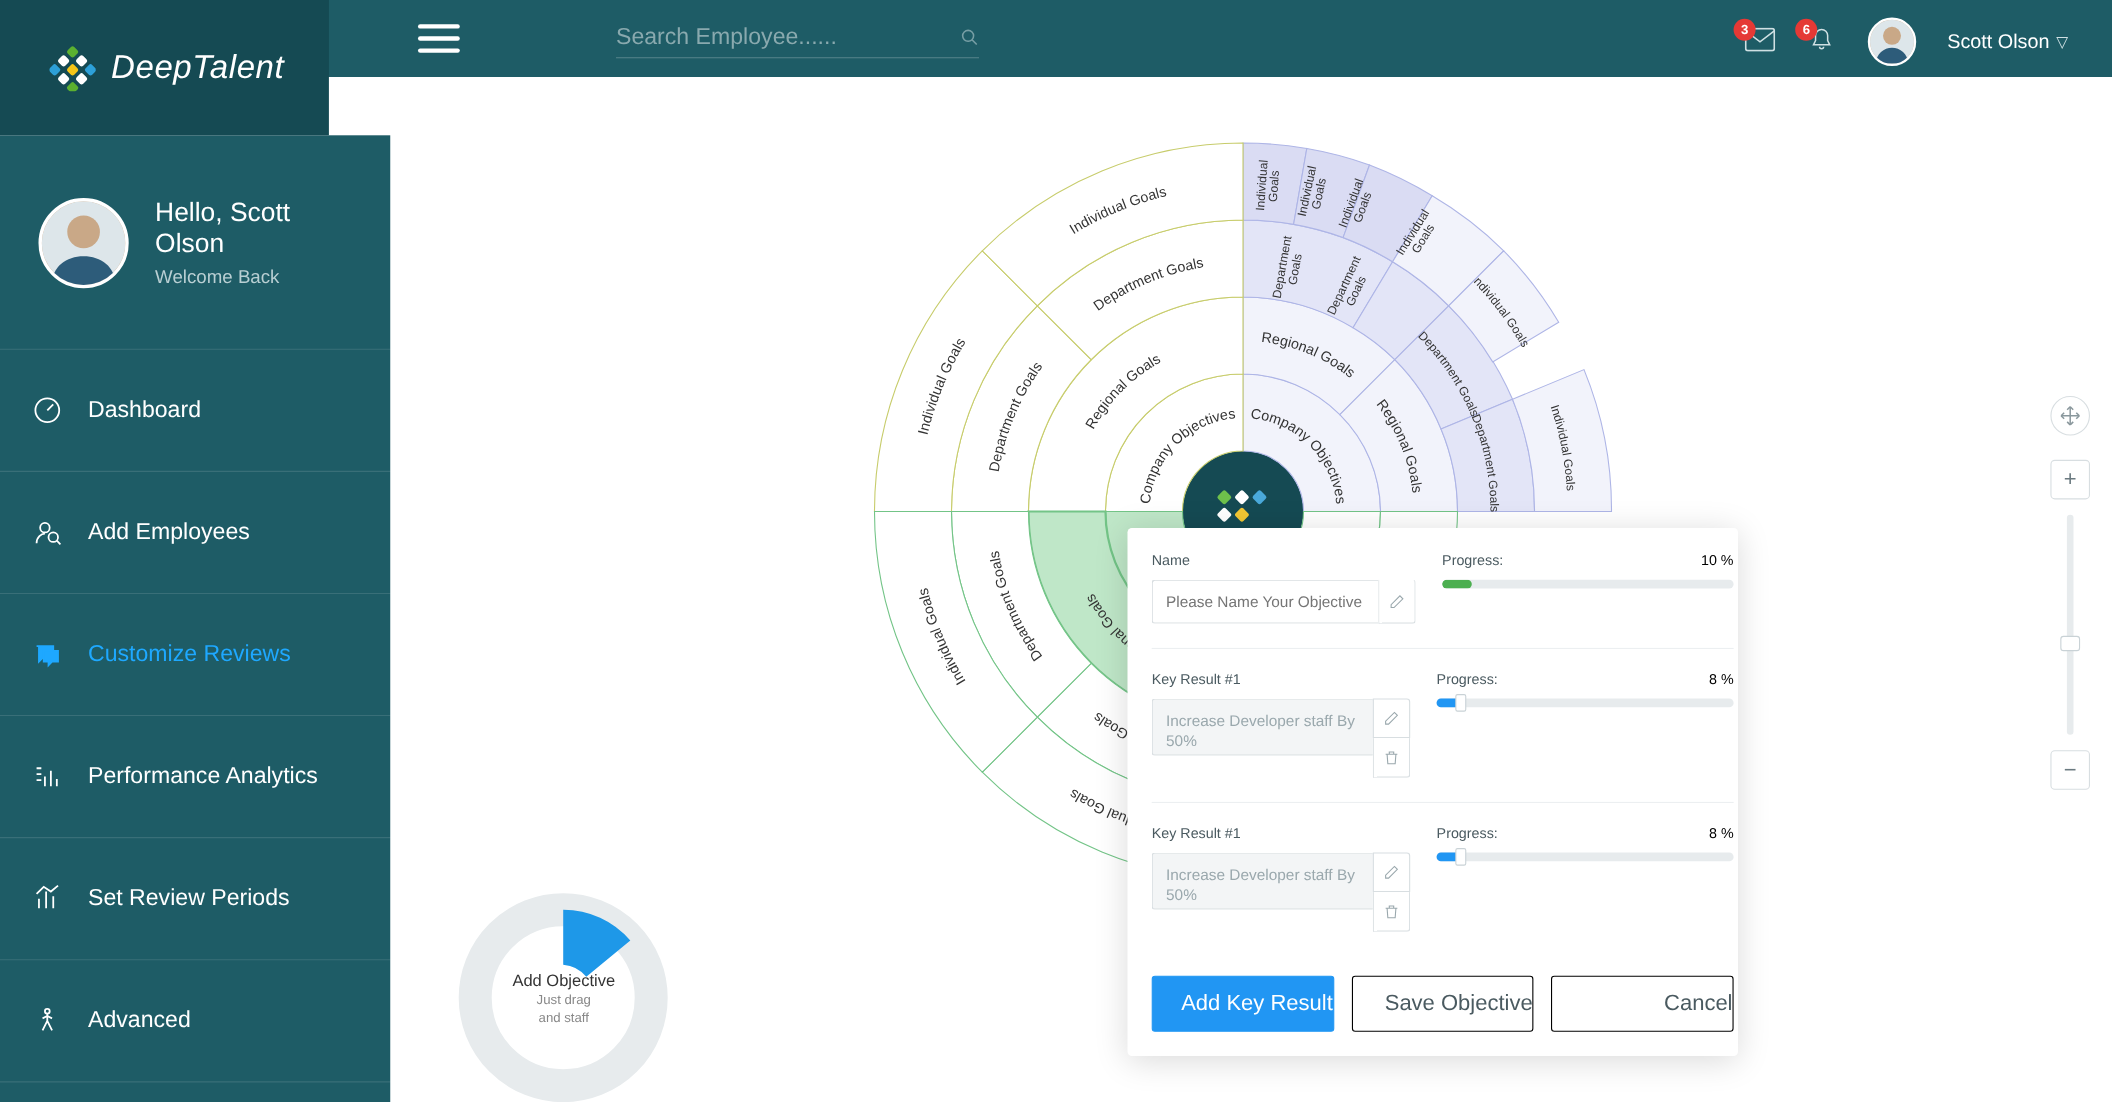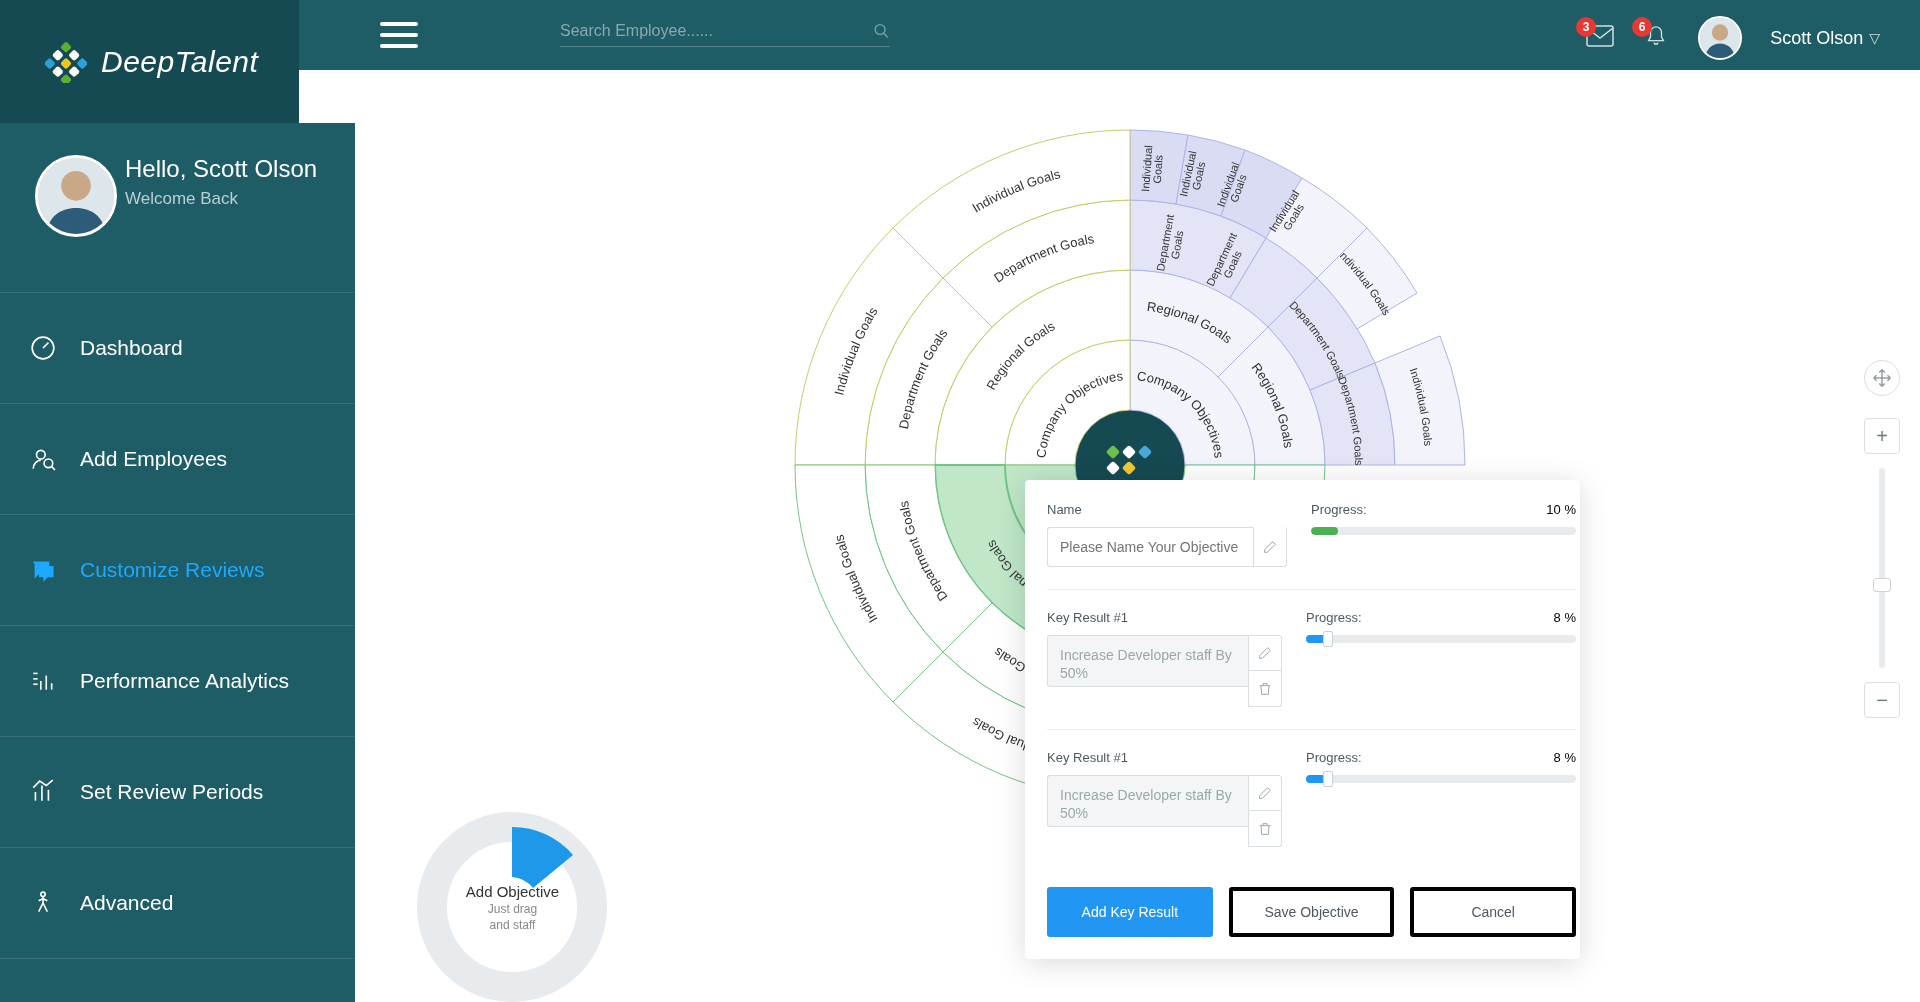--- a/index.html
+++ b/index.html
@@ -5,34 +5,34 @@
 *{margin:0;padding:0;box-sizing:border-box;font-family:"Segoe UI",Arial,sans-serif}
 html,body{width:1920px;height:1002px;overflow:hidden;background:#fff}
 .topbar{position:absolute;top:0;left:0;right:0;height:70px;background:#1e5c66;display:flex;align-items:center;z-index:10}
 .logo-area{width:299px;height:123px;background:#154a53;display:flex;align-items:center;padding-left:45px;position:absolute;top:0;left:0}
 .logo-mark{width:42px;height:42px;position:relative;margin-right:14px}
 .logo-mark svg{width:42px;height:42px}
 .brand{color:#fff;font-size:30px;font-style:italic;font-weight:400;letter-spacing:.5px}
 .hamburger{position:absolute;left:380px;top:22px;width:38px;height:28px;cursor:pointer}
 .hamburger span{display:block;height:4px;background:#fff;border-radius:2px;margin-bottom:7px}
 .search-wrap{position:absolute;left:560px;top:22px;width:330px;border-bottom:1px solid rgba(255,255,255,.25);display:flex;align-items:center;padding-bottom:6px}
-.search-wrap input{background:transparent;border:0;outline:0;color:#86efac;font-size:16px;width:100%}
+.search-wrap input{background:transparent;border:0;outline:0;color:#86efac;font-size:21px;width:100%}
 .search-wrap input::placeholder{color:#89a9ae}
 .search-icon{width:18px;height:18px;opacity:.5}
 .top-icons{position:absolute;right:40px;top:16px;display:flex;align-items:center;gap:28px}
 .badge-wrap{position:relative}
 .badge{position:absolute;top:-8px;left:-10px;background:#e53935;color:#fff;border-radius:50%;width:20px;height:20px;font-size:12px;display:flex;align-items:center;justify-content:center;font-weight:600}
 .envelope-icon,.bell-icon{width:28px;height:22px;stroke:#cfe0e3;fill:none;stroke-width:1.5}
 .avatar-top{width:44px;height:44px;border-radius:50%;background:#d8c9b8;border:2px solid #fff;overflow:hidden}
 .avatar-top svg,.avatar-side svg{width:100%;height:100%}
 .username{color:#fff;font-size:18px}
 .chev{color:#cfe0e3;font-size:14px;margin-left:6px}
 
 .sidebar{position:absolute;top:123px;left:0;width:355px;bottom:0;background:#1e5c66}
-.greet{display:flex;align-items:flex-start;gap:8px;padding:32px 30px 55px 35px}
+.greet{display:flex;align-items:flex-start;gap:24px;padding:57px 30px 55px 35px}
 .avatar-side{width:82px;height:82px;border-radius:50%;border:3px solid #fff;background:#d8c9b8;overflow:hidden;flex-shrink:0}
 .greet-text .hello{color:#fff;font-size:24px;font-weight:400}
 .greet-text .welcome{color:#b9cfd3;font-size:17px;margin-top:6px}
 .nav-item{display:flex;align-items:center;gap:24px;padding:42px 30px;border-top:1px solid rgba(255,255,255,.12);cursor:pointer;color:#fff;font-size:21px}
 .nav-item.active{color:#1ea8ff}
 .nav-item.active .nav-icn{stroke:#1ea8ff;fill:#1ea8ff}
 .nav-icn{width:26px;height:26px;stroke:#fff;fill:none;stroke-width:1.5;flex-shrink:0}
 
 .main{position:absolute;left:355px;top:70px;right:0;bottom:0;background:#fff}
 
@@ -54,21 +54,21 @@
 .obj-input .ibtn:last-child{border-top:0;border-radius:0 0 3px 0}
 .obj-input.single .ibtn{height:40px;border-radius:0 3px 3px 0}
 .edit-icn,.trash-icn{width:16px;height:16px;stroke:#9aa8ad;fill:none;stroke-width:1.5}
 .bar{height:8px;background:#e7ebed;border-radius:4px;overflow:hidden;margin-top:3px}
 .bar .fill{height:100%;border-radius:4px}
 .fill.green{background:#4caf50}
 .slider{position:relative;height:8px;background:#e7ebed;border-radius:4px;margin-top:3px}
 .slider .sfill{position:absolute;left:0;top:0;bottom:0;background:#2196f3;border-radius:4px}
 .slider .knob{position:absolute;top:-4px;width:10px;height:16px;background:#fff;border:1px solid #c9d2d6;border-radius:2px;transform:translateX(-50%)}
 .btnrow{display:flex;gap:16px;margin-top:18px}
-.btn{flex:1;padding:13px 0;text-align:center;font-size:14px;border-radius:3px;cursor:pointer;border:4px solid #000000;background:#fff;color:#4a5a60}
+.btn{flex:1;padding:13px 0;text-align:right;font-size:20px;border-radius:3px;cursor:pointer;border:1px solid #000000;background:#fff;color:#4a5a60}
 .btn.primary{background:#2196f3;border-color:#2196f3;color:#fff}
 
 .donut{position:absolute;left:60px;top:740px;width:195px;height:195px}
 .donut-lbl{position:absolute;top:50%;left:50%;transform:translate(-50%,-50%);text-align:center}
 .donut-lbl .t1{font-size:15px;color:#333}
 .donut-lbl .t2{font-size:12px;color:#888;margin-top:2px;line-height:1.2}
 
 .zoom-ctrl{position:absolute;right:20px;top:290px;width:36px;display:flex;flex-direction:column;align-items:center;gap:8px}
 .zbtn{width:36px;height:36px;border:1px solid #d8dee1;border-radius:4px;background:#fff;display:flex;align-items:center;justify-content:center;color:#6b7a80;font-size:20px;cursor:pointer}
 .ztrack{width:6px;height:200px;background:#e7ebed;border-radius:3px;position:relative;margin:6px 0}

